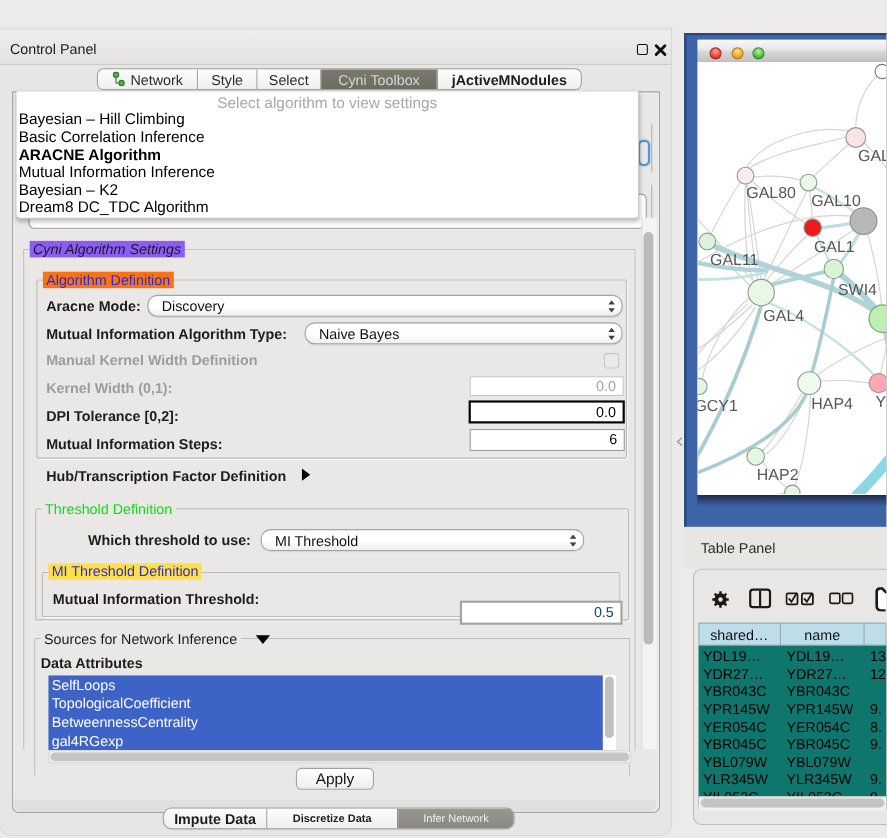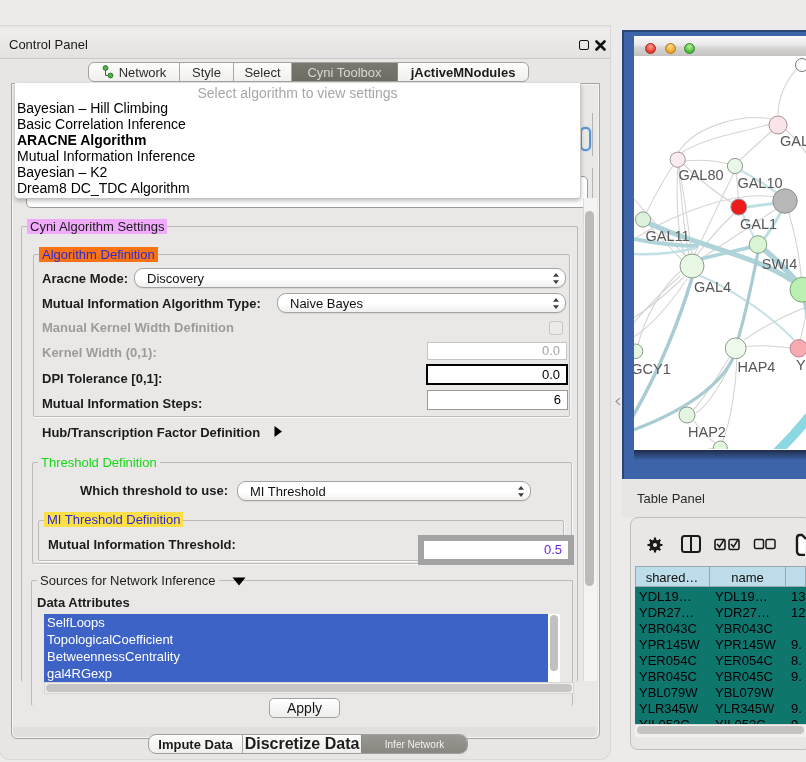--- a/index.html
+++ b/index.html
@@ -36,21 +36,21 @@
           <circle cx="8.5" cy="10.5" r="2.4" fill="#4faf4c" stroke="#2c7c2a"></circle>
           <path d="M3.5 5.5 L3.5 10.5 L6 10.5" stroke="#555" fill="none"></path>
         </svg>Network</div>
   <div style="width:53px;border-right:1px solid #aaa8a4;display:flex;align-items:center;justify-content:center;font-size:13px;color:#2d2d2d;">Style</div>
   <div style="width:57px;border-right:1px solid #aaa8a4;display:flex;align-items:center;justify-content:center;font-size:13px;color:#2d2d2d;">Select</div>
   <div style="width:105px;border-right:1px solid #8a8884;display:flex;align-items:center;justify-content:center;font-size:13px;color:#d8d7d5;background:linear-gradient(#7b786f,#6e6b62);">Cyni Toolbox</div>
   <div style="flex:1;display:flex;align-items:center;justify-content:center;font-size:13px;color:#1c1c1c;font-weight:bold;">jActiveMNodules</div>
 </div>
 
 <div class="grp" style="left:21px;top:200px;width:555px;height:455px;border-bottom:none;box-shadow:none;"></div>
-<div class="abs" style="left:27px;top:193px;background:#f0abfc;padding:0 3px;font-size:13px;color:#1c1c1c;">Cyni Algorithm Settings</div>
+<div class="abs" style="left:27px;top:193px;background:#8b5cf6;padding:0 3px;font-size:13px;color:#1c1c1c;font-style:italic;">Cyni Algorithm Settings</div>
 
 <div class="grp" style="left:33px;top:228px;width:535px;height:161px;"></div>
 <div class="abs" style="left:39px;top:221px;background:#f97316;padding:0 3px;font-size:13px;color:#2b2bd0;">Algorithm Definition</div>
 
 <div class="bl abs" style="left:42px;top:245px;">Aracne Mode:</div>
 <div class="combo" style="left:134px;top:242px;width:430px;height:18px;">
       <span>Discovery</span>
   <svg style="position:absolute;right:6.5px;top:4px;" width="6" height="11" viewBox="0 0 6 11">
         <path d="M0 3.8 L3 0 L6 3.8 Z" fill="#3f3f3f"></path>
         <path d="M0 7.2 L3 11 L6 7.2 Z" fill="#3f3f3f"></path>
@@ -61,21 +61,21 @@
       <span>Naive Bayes</span>
   <svg style="position:absolute;right:6.5px;top:4px;" width="6" height="11" viewBox="0 0 6 11">
         <path d="M0 3.8 L3 0 L6 3.8 Z" fill="#3f3f3f"></path>
         <path d="M0 7.2 L3 11 L6 7.2 Z" fill="#3f3f3f"></path>
       </svg>
 </div>
 <div class="gl abs" style="left:42px;top:294px;">Manual Kernel Width Definition</div>
 <div class="abs" style="left:549px;top:295px;width:12px;height:12px;background:#eceae8;border:1px solid #c8c7c5;border-radius:3px;"></div>
 <div class="gl abs" style="left:42px;top:319px;">Kernel Width (0,1):</div>
 <div class="fld" style="left:427px;top:316px;width:132px;height:16px;border:1px solid #c6c5c3;padding-right:6px;line-height:16px;color:#a5a4a2;">0.0</div>
-<div class="bl abs" style="left:42px;top:345px;">DPI Tolerance [0,1]:</div>
+<div class="bl abs" style="left:42px;top:345px;">DPI Tolerance [0,2]:</div>
 <div class="fld" style="left:426px;top:338px;width:132px;height:17px;border:2px solid #000;padding-right:6px;line-height:17px;color:#000;">0.0</div>
 <div class="bl abs" style="left:42px;top:370px;">Mutual Information Steps:</div>
 <div class="fld" style="left:427px;top:364px;width:133px;height:18px;border:1px solid #9a9997;padding-right:6px;line-height:18px;color:#000;">6</div>
 
 <div class="bl abs" style="left:42px;top:399px;">Hub/Transcription Factor Definition</div>
 <svg class="abs" style="left:273px;top:399px;" width="10" height="13" viewBox="0 0 10 13">
       <path d="M1.5 1 L9 6.5 L1.5 12 Z" fill="#000"></path>
     </svg>
 
 <div class="grp" style="left:32px;top:436px;width:538px;height:100px;"></div>
@@ -85,21 +85,21 @@
       <span>MI Threshold</span>
   <svg style="position:absolute;right:6.5px;top:4px;" width="6" height="11" viewBox="0 0 6 11">
         <path d="M0 3.8 L3 0 L6 3.8 Z" fill="#3f3f3f"></path>
         <path d="M0 7.2 L3 11 L6 7.2 Z" fill="#3f3f3f"></path>
       </svg>
 </div>
 
 <div class="grp" style="left:38px;top:493.5px;width:524px;height:39px;"></div>
 <div class="abs" style="left:44px;top:486px;background:#fde047;padding:0 3px;font-size:13px;color:#2b2bd0;">MI Threshold Definition</div>
 <div class="bl abs" style="left:48px;top:511px;">Mutual Information Threshold:</div>
-<div class="fld" style="left:418px;top:509px;width:138px;height:18px;border:6px solid #a3a3a3;padding-right:6px;line-height:18px;color:#6d28d9;">0.5</div>
+<div class="fld" style="left:418px;top:520px;width:138px;height:18px;border:2px solid #a3a3a3;padding-right:6px;line-height:18px;color:#0c4a6e;">0.5</div>
 
 <div class="grp" style="left:31px;top:553.5px;width:540px;height:125px;border-bottom:none;box-shadow:none;"></div>
 <div class="abs" style="left:37px;top:547px;background:#e9e8e6;padding:0 3px;font-size:13px;color:#1c1c1c;">Sources for Network Inference</div>
 <svg class="abs" style="left:232px;top:551px;" width="14" height="9" viewBox="0 0 14 9">
       <path d="M0.5 0.5 L13.5 0.5 L7 8.5 Z" fill="#000"></path>
     </svg>
 <div class="bl abs" style="left:37px;top:569px;">Data Attributes</div>
 
 <div class="abs" style="left:44px;top:588px;width:516px;height:68px;background:#fff;"></div>
 <div class="abs" style="left:44px;top:588px;width:504px;height:68px;background:#3e63c6;color:#fff;font-size:13px;line-height:17px;padding-left:3px;box-sizing:border-box;">SelfLoops<br>TopologicalCoefficient<br>BetweennessCentrality<br>gal4RGexp</div>
@@ -123,21 +123,21 @@
 Bayesian – K2<br>
 Dream8 DC_TDC Algorithm
 </div>
 
 <div class="abs" style="left:583px;top:172px;width:13px;height:483px;background:#f4f3f2;border-left:1px solid #dbdad8;"></div>
 <div class="abs" style="left:585px;top:185px;width:9px;height:375px;background:#bcbbb9;border-radius:5px;"></div>
 
 <div class="abs" style="left:269px;top:672px;width:69px;height:18px;border:1px solid #a3a2a0;border-radius:5px;background:linear-gradient(#ffffff,#ededec);display:flex;align-items:center;justify-content:center;font-size:14px;color:#161616;">Apply</div>
 <div class="abs" style="left:148px;top:708px;width:320px;height:20px;border:1px solid #a19f9c;border-radius:8px;background:linear-gradient(#fdfdfc,#efeeec);overflow:hidden;display:flex;box-sizing:border-box;">
   <div style="width:93px;border-right:1px solid #aaa8a4;display:flex;align-items:center;justify-content:center;font-size:13px;font-weight:bold;color:#1d1d1d;">Impute Data</div>
-  <div style="width:118px;border-right:1px solid #8a8884;display:flex;align-items:center;justify-content:center;font-size:16px;font-weight:bold;color:#1d1d1d;">Discretize Data</div>
+  <div style="width:118px;border-right:1px solid #8a8884;display:flex;align-items:center;justify-content:center;font-size:10px;font-weight:bold;color:#1d1d1d;">Discretize Data</div>
   <div style="flex:1;display:flex;align-items:center;justify-content:center;font-size:10px;color:#f3f2f0;background:linear-gradient(#999791,#8a8781);">Infer Network</div>
 </div>
 
 <div class="abs" style="left:6px;top:758px;width:17px;height:12px;border:1.5px solid #8f8f8d;border-radius:2px;background:#eae9e7;"></div>
 
 <svg class="abs" style="left:614px;top:371px;" width="8" height="9" viewBox="0 0 8 9">
       <path d="M6 1 L2 4.5 L6 8" stroke="#999" stroke-width="1.2" fill="none"></path>
     </svg>
 
 <div class="abs" style="left:622px;top:4px;width:184px;height:449px;background:#3d63a8;"></div>

